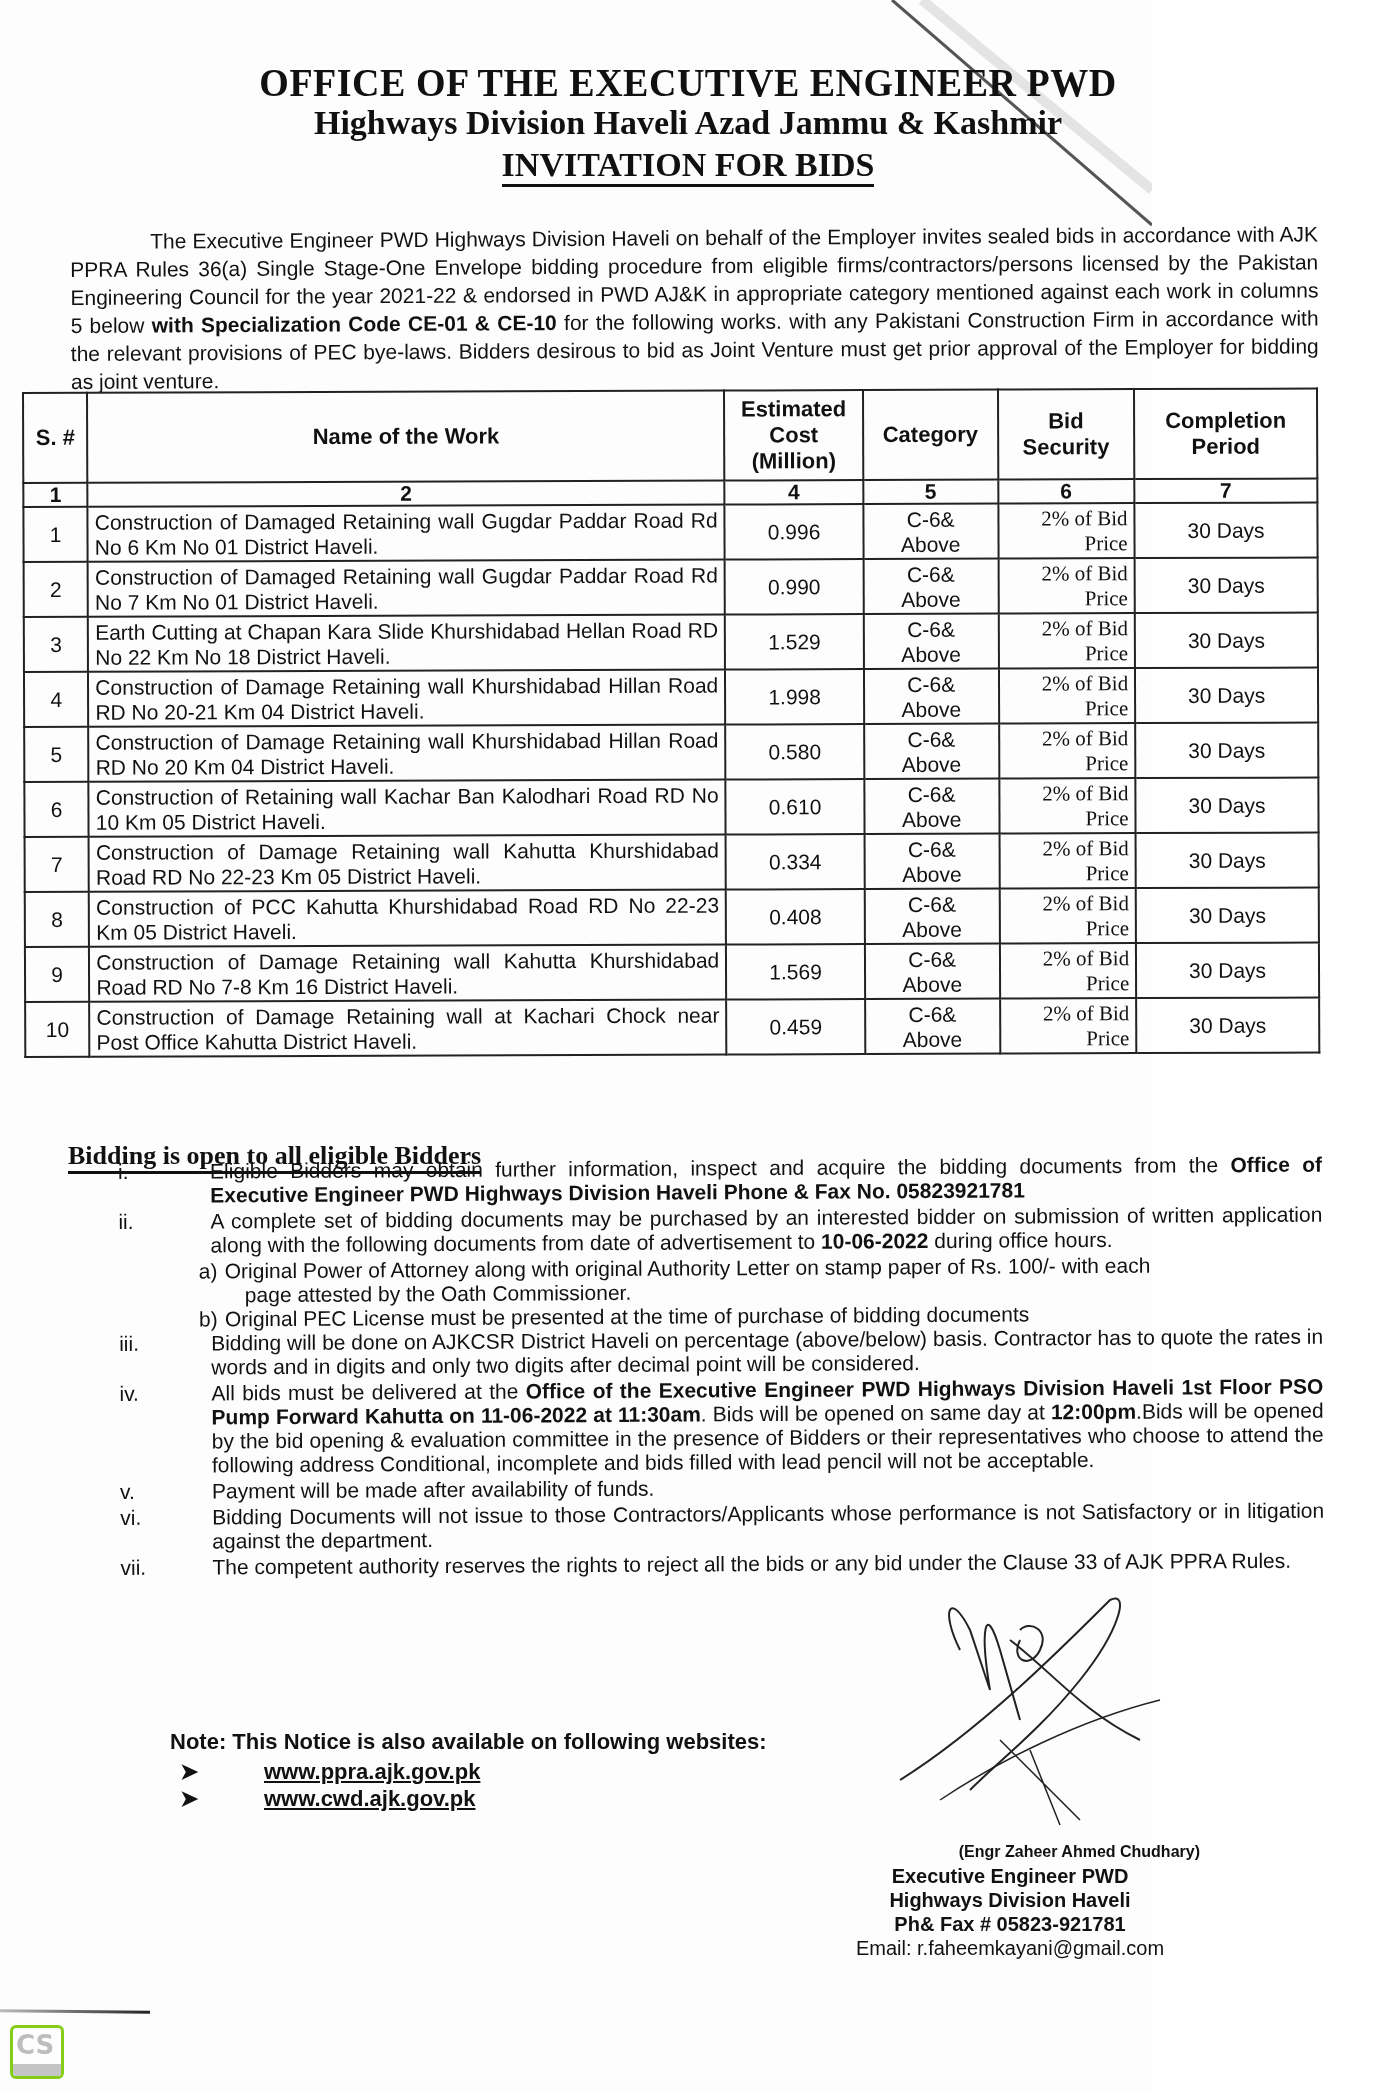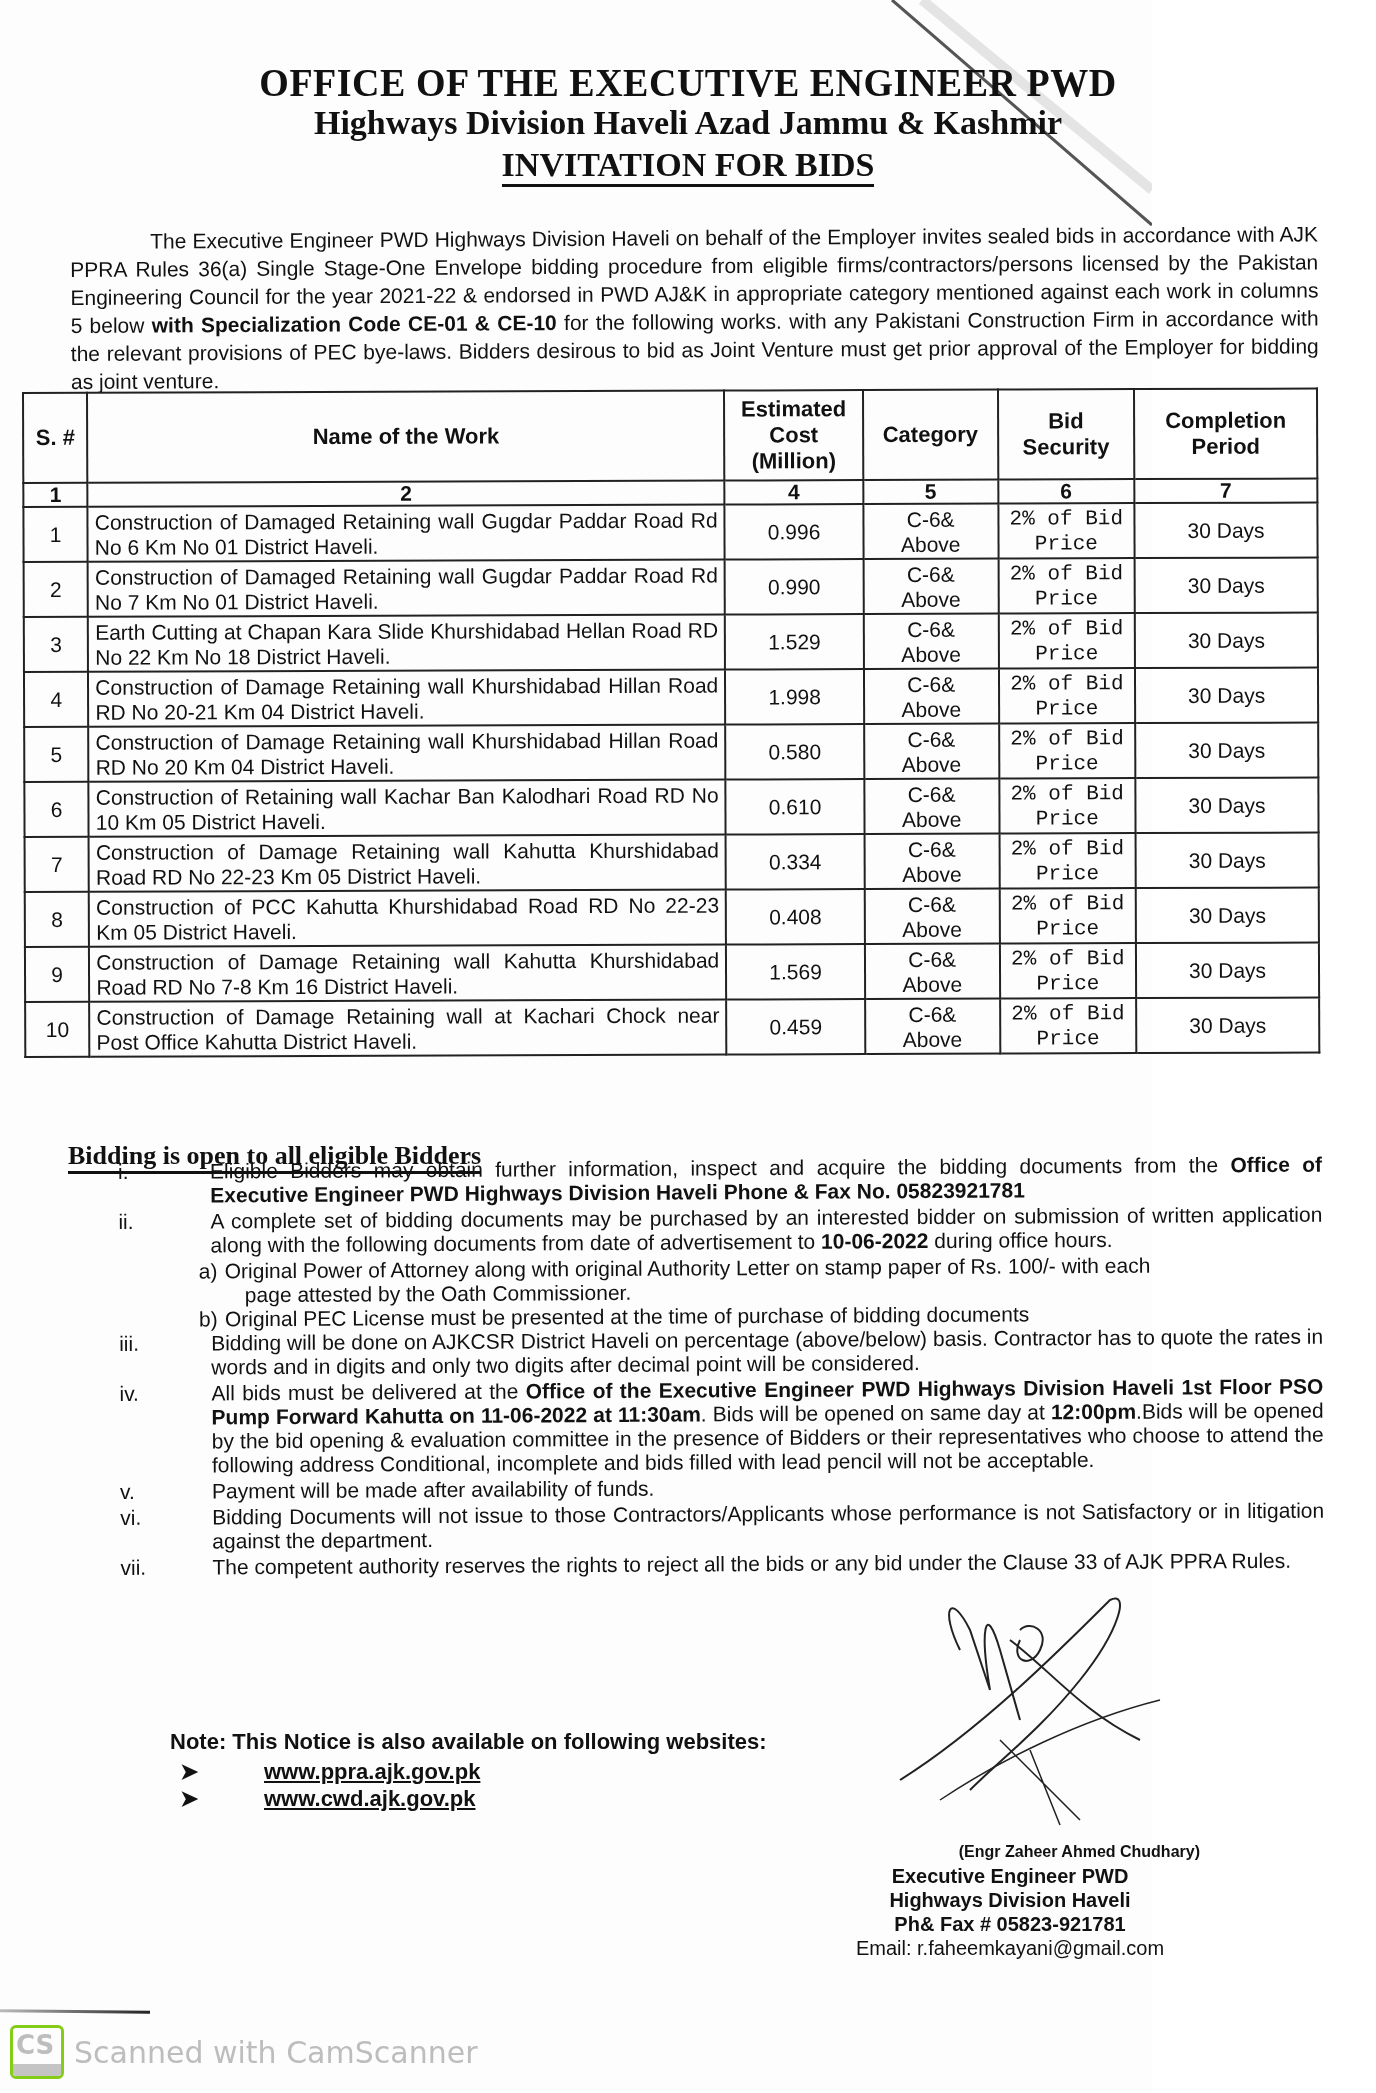--- a/index.html
+++ b/index.html
@@ -17,21 +17,21 @@
   .tbl-wrap { position: absolute; left: 22px; top: 392px; width: 1296px; transform: rotate(-0.2deg); transform-origin: left top; }
   table { border-collapse: collapse; width: 100%; font-family: "Liberation Sans", sans-serif; }
   th, td { border: 2px solid #222; padding: 0 6px; vertical-align: middle; }
   th { font-weight: bold; font-size: 22px; line-height: 26px; text-align: center; height: 88px; }
   tr.colnum td { height: 22px; font-weight: bold; font-size: 21px; text-align: center; line-height: 22px; }
   tr.row td { height: 53px; font-size: 21px; line-height: 25px; }
   td.sn { text-align: center; width: 50px; }
   td.name { text-align: justify; width: 620px; }
   td.cost { text-align: center; width: 124px; }
   td.cat { text-align: center; width: 120px; line-height: 24px; }
-  td.sec { text-align: center; width: 122px; font-family: Liberation Mono, monospace; line-height: 24px; }
+  td.sec { text-align: right; width: 122px; font-family: Liberation Serif, serif; line-height: 24px; }
   td.per { text-align: center; width: 168px; font-size: 22px; }
   .open-heading { position: absolute; left: 68px; top: 1113px; font-family: "Liberation Serif", serif; font-weight: bold; font-size: 26px; border-bottom: 3px solid #111; line-height: 30px; margin-top: 28px; }
   .terms { position: absolute; left: 110px; top: 1160px; width: 1212px; font-family: "Liberation Sans", sans-serif; font-size: 21px; line-height: 24px; transform: rotate(-0.35deg); transform-origin: left top; }
   .term { display: flex; margin-bottom: 2px; }
   .term .num { width: 92px; flex: none; padding-left: 8px; }
   .term .txt { flex: 1; text-align: justify; }
   .sub { margin-left: 88px; display: flex; }
   .sub .num { width: 26px; flex: none; }
   .sub .txt { flex: 1; }
   .sub .txt .cont { display: block; padding-left: 20px; }
@@ -244,15 +244,14 @@
     <div>Email: r.faheemkayani@gmail.com</div>
   </div>
 
   <div class="bottom-line"></div>
 
   <div class="cs">
     <div class="cs-logo">
         <span>CS</span>
         <i></i>
       </div>
-    <div class="cs-text">Scanned with CamScanner</div>
   </div>
 </div>
 
 </body></html>

